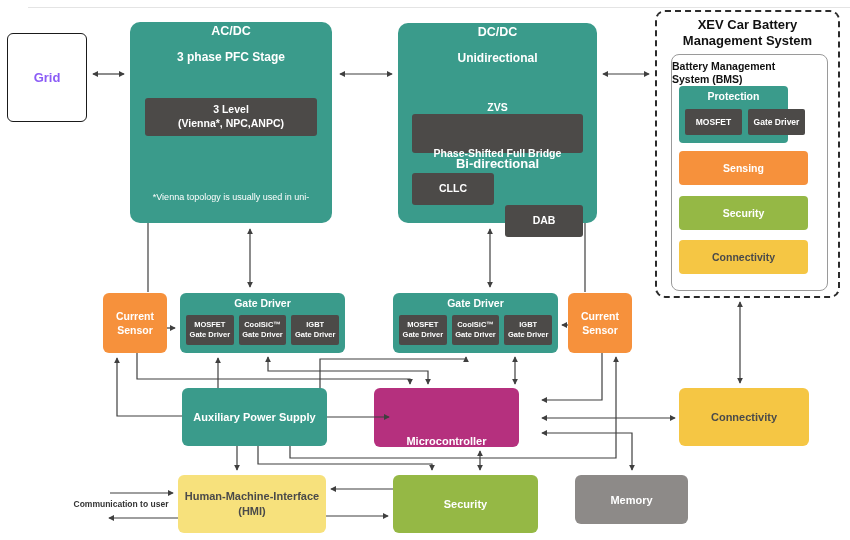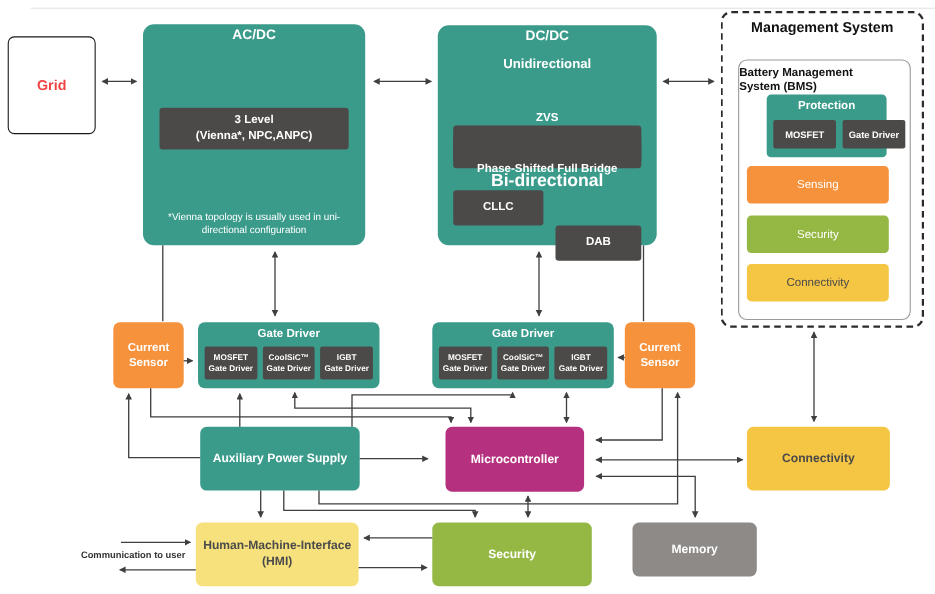--- a/index.html
+++ b/index.html
@@ -13,36 +13,36 @@
   .teal{background:var(--c-teal,#3a9b8b);}
   .dark{background:var(--c-dark,#4c4a48);}
   .orange{background:var(--c-orange,#f6913c);}
   .magenta{background:var(--c-magenta,#b5307e);}
   .green{background:var(--c-green,#95b845);}
   .yellow{background:var(--c-yellow,#f5c644);}
   .lyellow{background:var(--c-light_yellow,#f7e17c);}
   .gray{background:var(--c-gray,#8d8a88);}
 
   .grid-box{left:7px;top:33px;width:80px;height:89px;border:1.5px solid #1a1a1a;border-radius:6px;
-            background:#fff;font-weight:bold;font-size:13px;color:#ef4444;}
+            background:#fff;font-weight:bold;font-size:13px;color:#8b5cf6;}
 
   .big-block{border-radius:10px;color:#fff;text-align:center;}
   .blk-title{padding-top:2px;font-size:12.5px;font-weight:bold;}
   .blk-sub{margin-top:12px;font-size:12px;font-weight:bold;}
   .opt{border-radius:3px;color:#fff;font-size:10.5px;font-weight:600;line-height:1.3;}
   .footnote{left:0;right:0;font-size:9px;line-height:1.35;color:#fff;}
 
   .xev-panel{left:655px;top:10px;width:185px;height:288px;border:2px dashed #2b2b2b;border-radius:10px;background:#fff;}
   .xev-title{padding-top:5px;text-align:center;font-size:13px;font-weight:bold;color:#111;line-height:1.25;}
   .bms-box{left:14px;top:42px;width:157px;height:237px;border:1px solid #9a9a9a;border-radius:8px;background:#fff;}
   .bms-title{padding-top:5px;text-align:left;font-size:10.5px;font-weight:bold;color:#111;line-height:1.25;}
-  .prot{left:7px;top:31px;width:109px;height:57px;border-radius:4px;margin-left:18px;}
+  .prot{left:7px;top:31px;width:109px;height:57px;border-radius:4px;}
   .prot-title{padding-top:4px;text-align:center;color:#fff;font-size:10.5px;font-weight:bold;}
   .prot-mini{height:26px;border-radius:2px;color:#fff;font-size:8.5px;font-weight:600;}
-  .stack{left:7px;width:129px;height:34px;border-radius:4px;font-size:10.5px;font-weight:400;}
+  .stack{left:7px;width:129px;height:34px;border-radius:4px;font-size:10.5px;font-weight:700;}
   .white-t{color:#fff;} .dark-t{color:#4a4a4a;}
 
   .cs{width:64px;height:60px;border-radius:6px;color:#fff;font-size:10.5px;font-weight:600;line-height:1.35;}
   .gd{width:165px;height:60px;border-radius:6px;}
   .gd-title{padding-top:4px;text-align:center;color:#fff;font-size:10.5px;font-weight:600;}
   .gd-row{position:absolute;left:6px;right:6px;top:22px;display:flex;gap:5px;}
   .gd-mini{flex:1;height:30px;border-radius:2px;color:#fff;font-size:7.5px;font-weight:600;line-height:1.3;
            display:flex;flex-direction:column;align-items:center;justify-content:center;text-align:center;}
 
   .mid{border-radius:6px;font-size:11px;font-weight:600;}
@@ -57,51 +57,52 @@
 <div class="stage">
 
   <div class="abs top-rule"></div>
 
   <div class="abs center grid-box">
     <span>Grid</span>
   </div>
 
   <div class="abs big-block teal" style="left:130px;top:22px;width:202px;height:201px;">
     <div class="blk-title">AC/DC</div>
+    <div class="blk-sub">3 phase PFC Stage</div>
     <div class="abs center opt dark" style="left:15px;top:76px;width:172px;height:38px;">
       <div>3 Level</div>
       <div>(Vienna*, NPC,ANPC)</div>
     </div>
     <div class="abs footnote" style="top:169px;">
       <div>*Vienna topology is usually used in uni-</div>
-      <div>directional configuration</div>
     </div>
   </div>
 
   <div class="abs big-block teal" style="left:398px;top:23px;width:199px;height:200px;">
     <div class="blk-title">DC/DC</div>
     <div class="blk-sub">Unidirectional</div>
     <div class="abs center opt dark" style="left:14px;top:54px;width:171px;height:30px;margin-top:46px;">
       <div>LLC</div>
     </div>
     <div class="abs center opt dark" style="left:14px;top:91px;width:171px;height:34px;gap:32px;">
       <div>ZVS</div>
       <div>Phase-Shifted Full Bridge</div>
     </div>
-    <div class="abs" style="left:0;right:0;top:133px;font-size:16px;font-weight:bold;">Bi-directional</div>
+    <div class="abs" style="left:0;right:0;top:133px;font-size:13px;font-weight:bold;">Bi-directional</div>
     <div class="abs center opt dark" style="left:14px;top:150px;width:82px;height:32px;">
       <div>CLLC</div>
     </div>
     <div class="abs center opt dark" style="left:107px;top:150px;width:78px;height:32px;margin-top:32px;">
       <div>DAB</div>
     </div>
   </div>
 
   <div class="abs xev-panel">
     <div class="xev-title">
+      <div>XEV Car Battery</div>
       <div>Management System</div>
     </div>
     <div class="abs bms-box">
       <div class="bms-title">
         <div>Battery Management</div>
         <div>System (BMS)</div>
       </div>
       <div class="abs prot teal">
         <div class="prot-title">Protection</div>
         <div class="abs center prot-mini dark" style="left:6px;top:23px;width:57px;">
@@ -164,21 +165,21 @@
       <div class="gd-mini dark">
         <div>IGBT</div>
         <div>Gate Driver</div>
       </div>
     </div>
   </div>
 
   <div class="abs center mid teal white-t" style="left:182px;top:388px;width:145px;height:58px;">
     <span>Auxiliary Power Supply</span>
   </div>
-  <div class="abs center mid magenta white-t" style="left:405px;top:388px;width:126px;height:59px;">
+  <div class="abs center mid magenta white-t" style="left:374px;top:388px;width:145px;height:59px;justify-content:flex-end;">
     <span>Microcontroller</span>
   </div>
   <div class="abs center mid yellow dark-t" style="left:679px;top:388px;width:130px;height:58px;">
     <span>Connectivity</span>
   </div>
   <div class="abs center mid lyellow" style="left:178px;top:475px;width:148px;height:58px;color:#4a4a4a;font-weight:bold;line-height:1.35;">
     <div>Human-Machine-Interface</div>
     <div>(HMI)</div>
   </div>
   <div class="abs center mid green white-t" style="left:393px;top:475px;width:145px;height:58px;">

